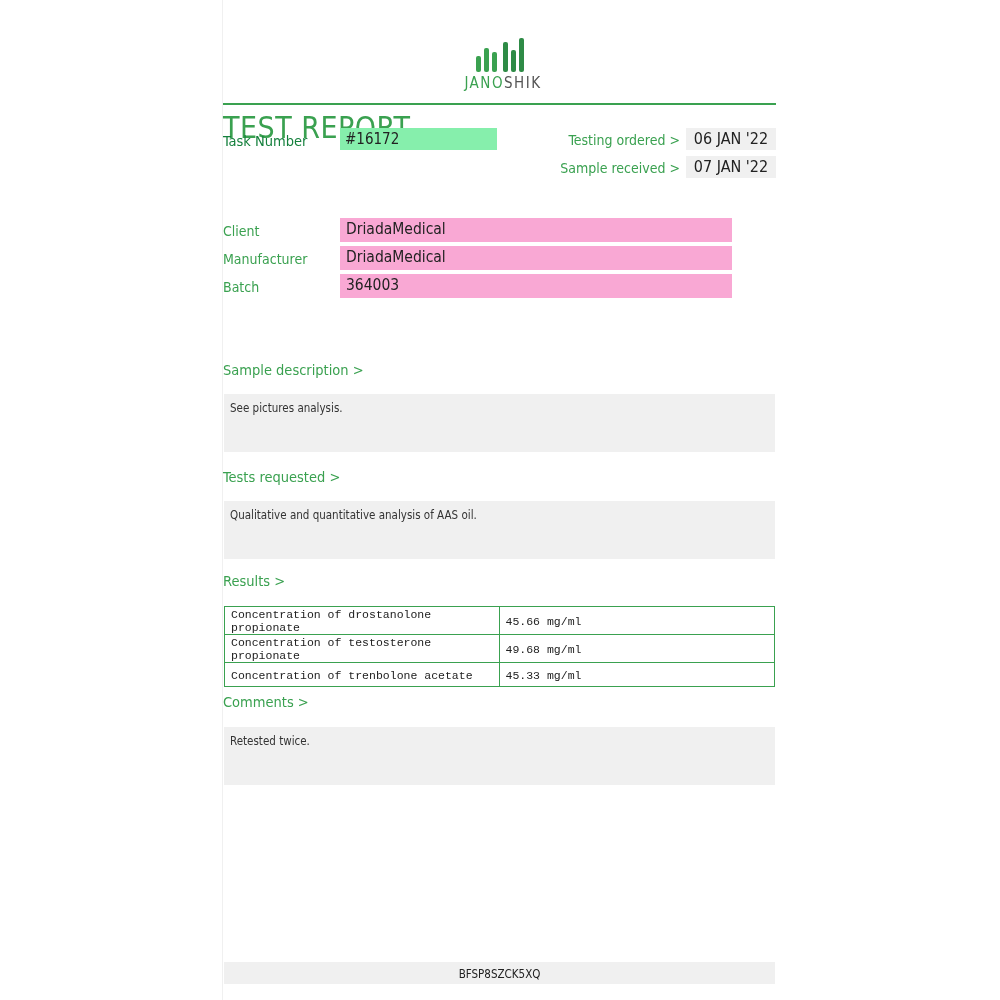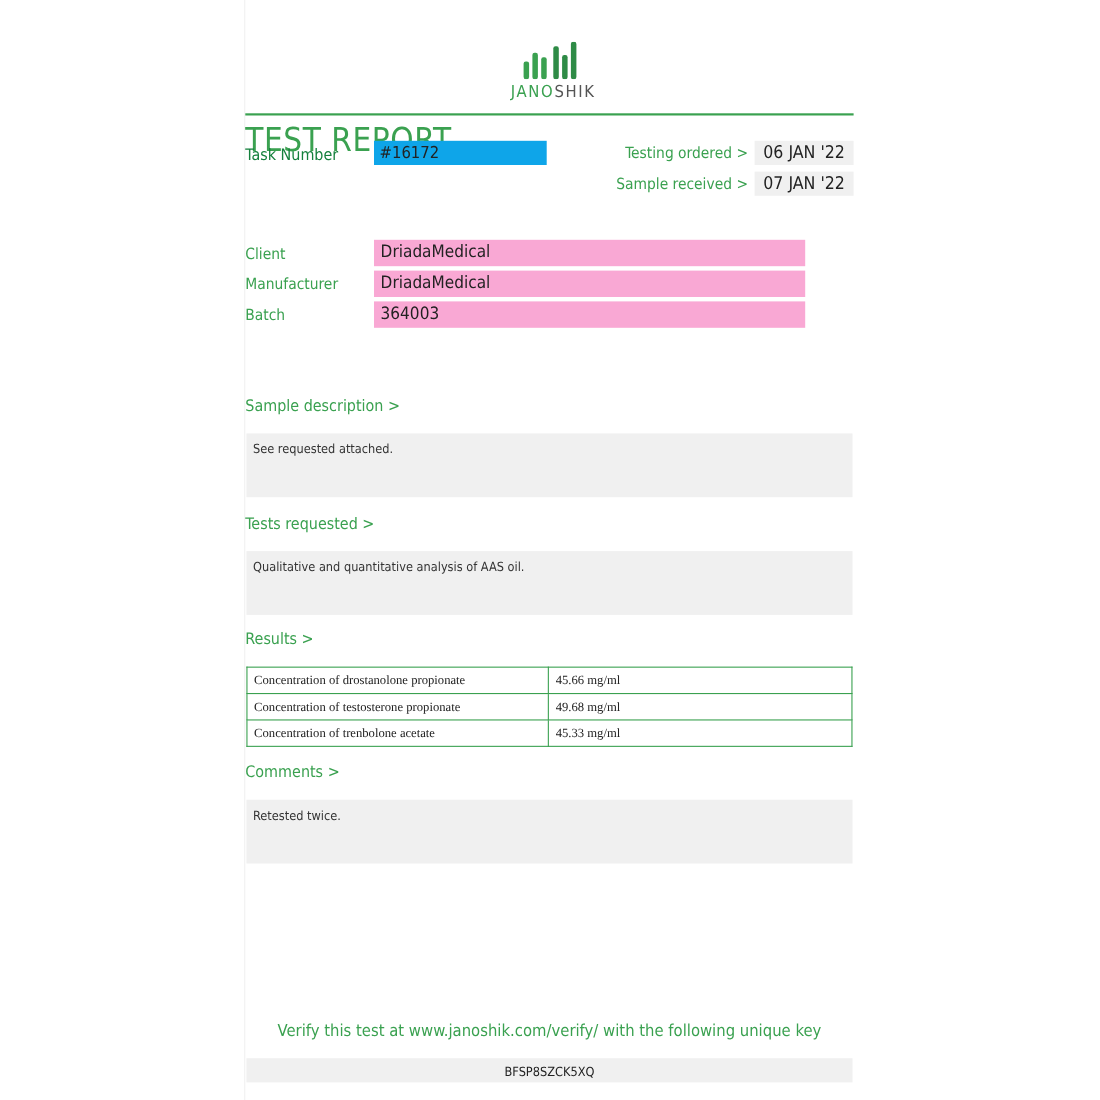--- a/index.html
+++ b/index.html
@@ -105,21 +105,21 @@
   }
   .task-label {
     position: absolute;
     left: 0; top: 5px;
   }
   .task-value {
     position: absolute;
     left: 117px; top: 0;
     width: 157px;
     height: 22px;
-    background: #0ea5e9;
+    background: #86efac;
     font-size: 15px;
     color: #222222;
     padding: 2px 0 0 5px;
     box-sizing: border-box;
     font-family: "DejaVu Sans Condensed", "Liberation Sans", sans-serif;
   }
   .date-block {
     position: absolute;
     left: 295px; top: 0;
     width: 258px;
@@ -220,21 +220,21 @@
     top: 606px;
     width: 551px;
     border-collapse: collapse;
   }
   .results-table td {
     border: 1px solid #3aa150;
     height: 22px;
     font-size: 11.5px;
     color: #222222;
     padding: 1px 0 0 6px;
-    font-family: Liberation Serif, serif;
+    font-family: Liberation Mono, monospace;
   }
   .results-table td.c-name { width: 274px; }
   .results-table td.c-val  { width: 277px; }
 
   
   .analysis {
     position: absolute;
     left: 0; top: 832px;
     width: 553px;
     height: 30px;
@@ -355,21 +355,21 @@
         <span class="k">Manufacturer</span>
         <span class="v">DriadaMedical</span>
       </div>
       <div class="info-row">
         <span class="k">Batch</span>
         <span class="v">364003</span>
       </div>
     </div>
 
     <div class="sect-title t-sampledesc">Sample description &gt;</div>
-    <div class="sect-box b-sampledesc">See requested attached.</div>
+    <div class="sect-box b-sampledesc">See pictures analysis.</div>
 
     <div class="sect-title t-tests">Tests requested &gt;</div>
     <div class="sect-box b-tests">Qualitative and quantitative analysis of AAS oil.</div>
 
     <div class="sect-title t-results">Results &gt;</div>
     <table class="results-table">
       <tbody>
         <tr>
           <td class="c-name">Concentration of drostanolone propionate</td>
           <td class="c-val">45.66 mg/ml</td>
@@ -382,17 +382,16 @@
           <td class="c-name">Concentration of trenbolone acetate</td>
           <td class="c-val">45.33 mg/ml</td>
         </tr>
       </tbody>
     </table>
 
     <div class="sect-title t-comments">Comments &gt;</div>
     <div class="sect-box b-comments">Retested twice.</div>
 
 
-    <div class="verify">Verify this test at www.janoshik.com/verify/ with the following unique key</div>
     <div class="key-box">BFSP8SZCK5XQ</div>
 
   </div>
 </div>
 
 </body></html>

